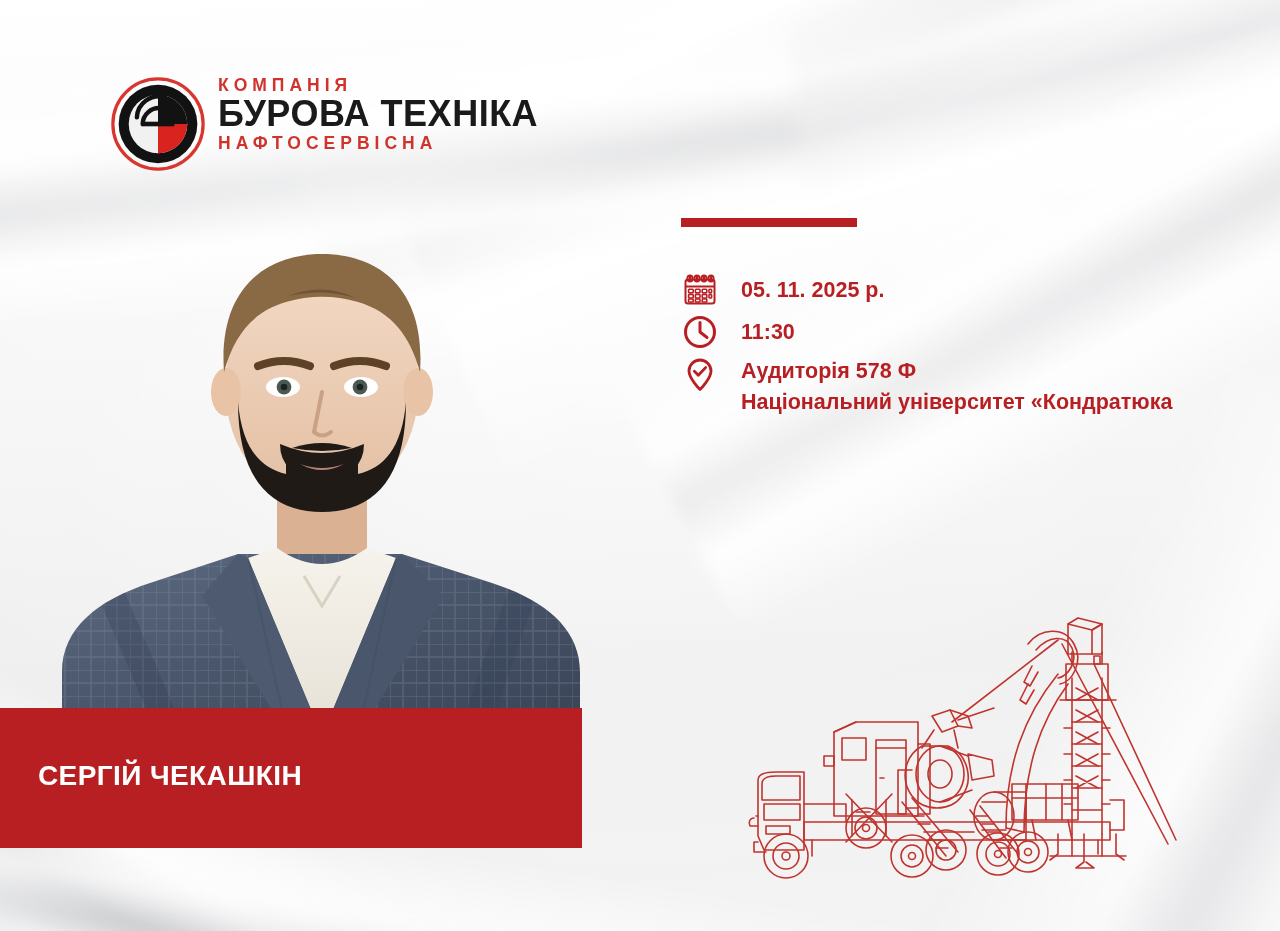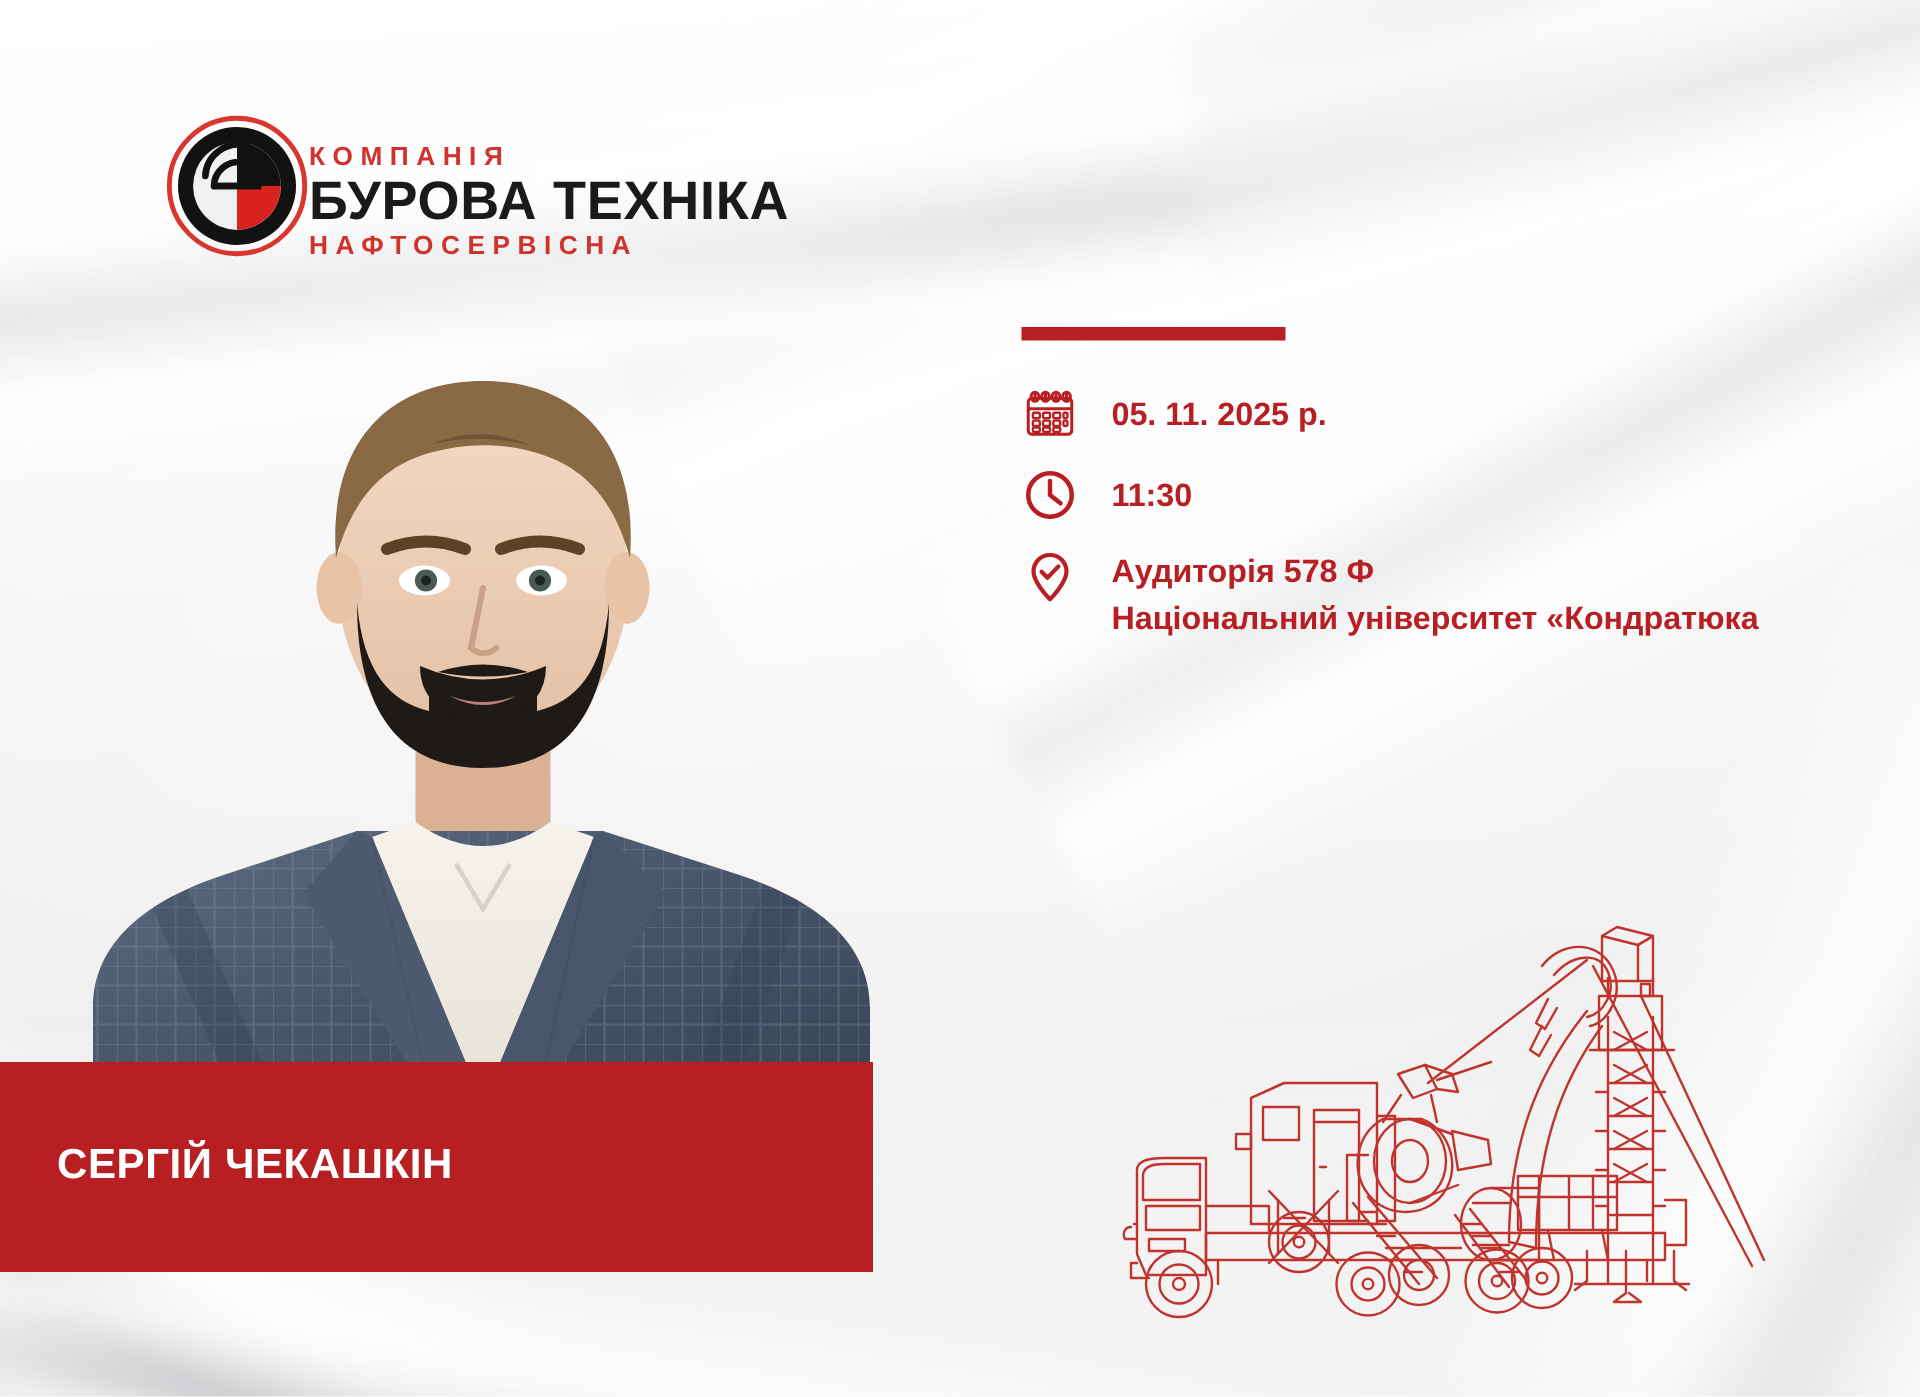--- a/index.html
+++ b/index.html
@@ -120,21 +120,22 @@
     background: radial-gradient(ellipse 120% 95% at 50% 40%,
       rgba(255,255,255,0.55) 0%, rgba(255,255,255,0) 60%,
       rgba(222,223,226,0.45) 100%);
   }
 
   
   .logo-block {
     position: absolute;
     top: 76px; left: 110px;
     display: flex;
-    align-items: flex-end;
+    align-items: flex-start;
+    gap: 12px;
   }
   .logo-mark { width: 96px; height: 96px; display:block; }
   .logo-words { display: flex; flex-direction: column; }
   .logo-line-top, .logo-line-bot {
     color: #d0322c;
     font-size: 17.5px;
     font-weight: 700;
     letter-spacing: 5.0px;
     line-height: 1.05;
   }
@@ -203,24 +204,24 @@
   .event-title {
     color: #111111;
     font-size: 31px;
     font-weight: 800;
     line-height: 1.30;
     letter-spacing: -0.2px;
     max-width: 500px;
   }
 
   .info-list {
-    margin-top: 30px;
+    margin-top: 44px;
     display: flex;
     flex-direction: column;
-    gap: 16px;
+    gap: 4px;
   }
   .info-row {
     display: flex;
     align-items: flex-start;
     gap: 22px;
   }
   .info-icon {
     flex: 0 0 auto;
     width: 38px;
     height: 38px;

